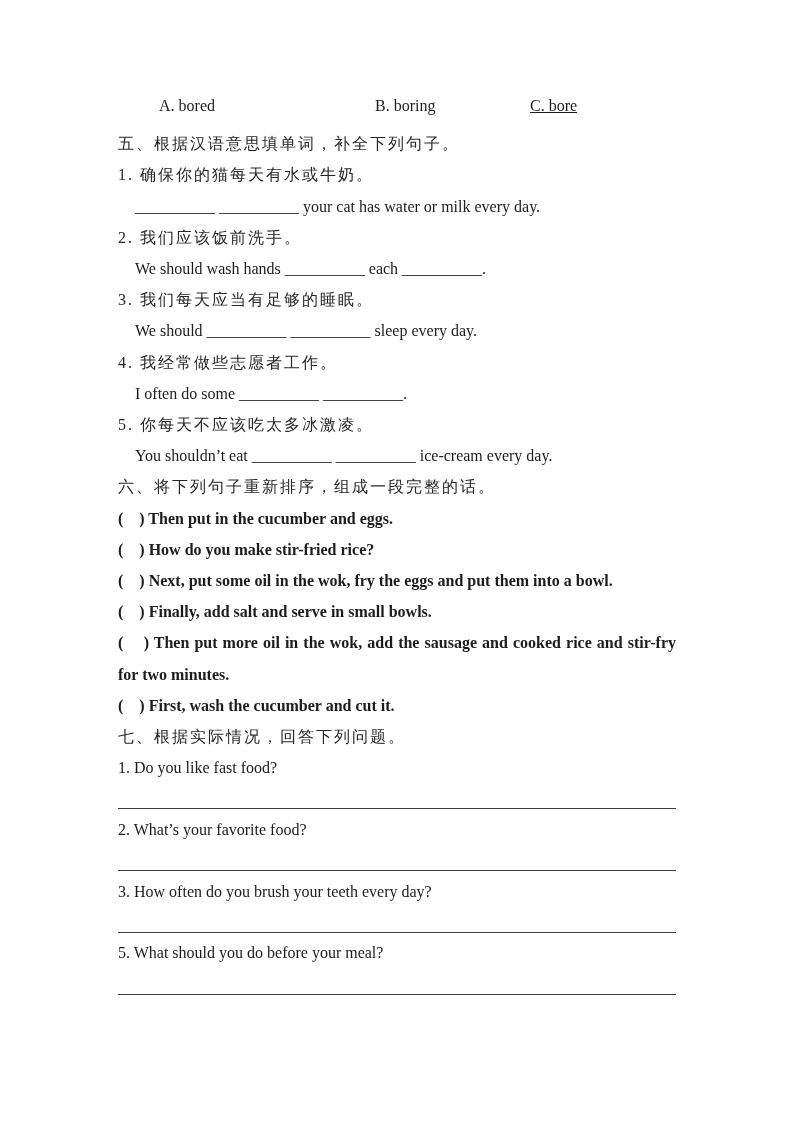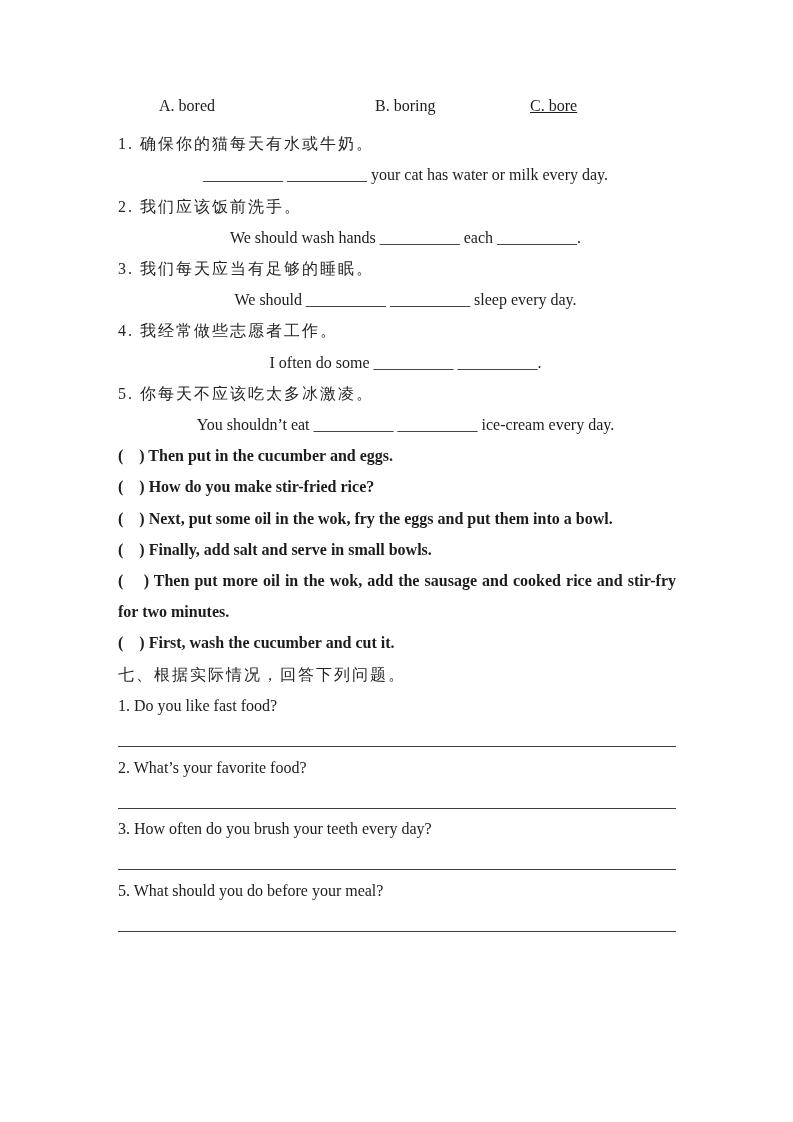--- a/index.html
+++ b/index.html
@@ -10,21 +10,21 @@
     overflow: hidden;
   }
   .page {
     position: relative;
     box-sizing: border-box;
     width: 793px; height: 814px;
     padding: 97px 117px 0 118px;
   }
   p { margin: 0; line-height: 31.2px; }
   .cn { letter-spacing: 2px; color: #262626; }
-  .indent { padding-left: 17px; text-align: center; }
+  .indent { padding-left: 17px; }
   .order { text-align: justify; font-weight: bold; }
   .options-row { position: relative; height: 31.2px; }
   .opt { position: absolute; top: 0; white-space: nowrap; }
   .opt-a { left: 41px; }
   .opt-b { left: 257px; }
   .opt-c { left: 412px; text-decoration: underline; }
   .answer-line {
     height: 25px;
     border-bottom: 1.5px solid #3d3d3d;
     margin-bottom: 4.5px;
@@ -34,36 +34,38 @@
 <body>
 
 <div class="page">
 
   <div class="options-row">
     <span class="opt opt-a">A. bored</span>
     <span class="opt opt-b">B. boring</span>
     <span class="opt opt-c">C. bore</span>
   </div>
 
+  <p class="cn">五、根据汉语意思填单词，补全下列句子。</p>
 
   <p class="cn">1. 确保你的猫每天有水或牛奶。</p>
   <p class="indent">__________ __________ your cat has water or milk every day.</p>
 
   <p class="cn">2. 我们应该饭前洗手。</p>
   <p class="indent">We should wash hands __________ each __________.</p>
 
   <p class="cn">3. 我们每天应当有足够的睡眠。</p>
   <p class="indent">We should __________ __________ sleep every day.</p>
 
   <p class="cn">4. 我经常做些志愿者工作。</p>
   <p class="indent">I often do some __________ __________.</p>
 
   <p class="cn">5. 你每天不应该吃太多冰激凌。</p>
   <p class="indent">You shouldn’t eat __________ __________ ice-cream every day.</p>
 
+  <p class="cn">六、将下列句子重新排序，组成一段完整的话。</p>
 
   <p class="order">(&nbsp;&nbsp;&nbsp;&nbsp;) Then put in the cucumber and eggs.</p>
   <p class="order">(&nbsp;&nbsp;&nbsp;&nbsp;) How do you make stir-fried rice?</p>
   <p class="order">(&nbsp;&nbsp;&nbsp;&nbsp;) Next, put some oil in the wok, fry the eggs and put them into a bowl.</p>
   <p class="order">(&nbsp;&nbsp;&nbsp;&nbsp;) Finally, add salt and serve in small bowls.</p>
   <p class="order">(&nbsp;&nbsp;&nbsp;&nbsp;) Then put more oil in the wok, add the sausage and cooked rice and stir-fry for two minutes.</p>
   <p class="order">(&nbsp;&nbsp;&nbsp;&nbsp;) First, wash the cucumber and cut it.</p>
 
   <p class="cn">七、根据实际情况，回答下列问题。</p>
 

